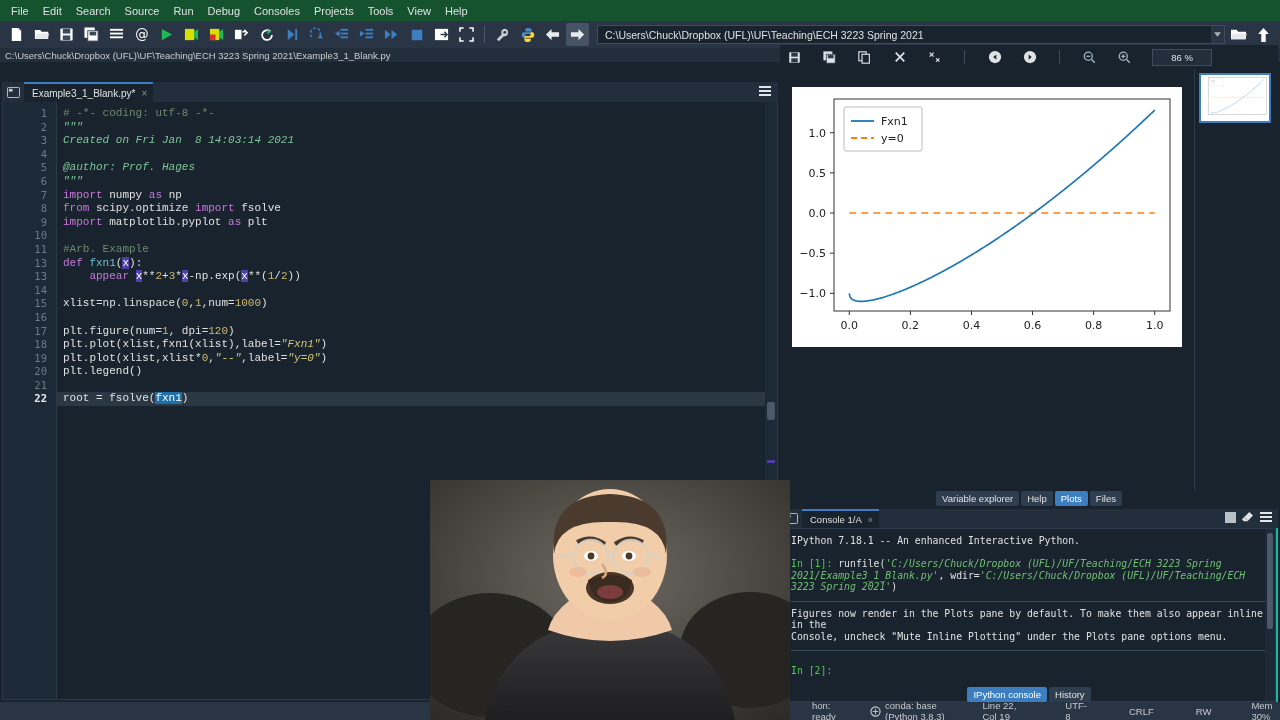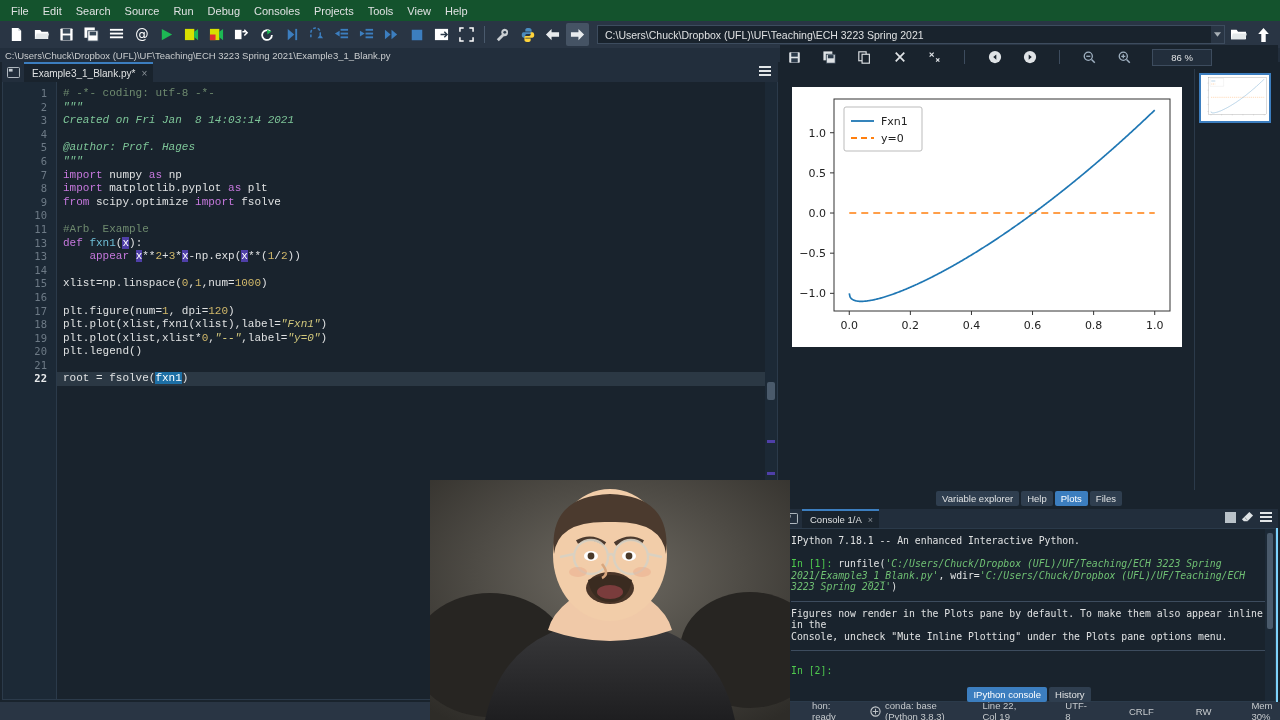--- a/index.html
+++ b/index.html
@@ -57,20 +57,21 @@
   .body { position: absolute; top: 62px; left: 0; width: 1280px; height: 640px; }
 
   
   .editor-pane {
     position: absolute; left: 2px; top: 0; width: 776px; height: 638px;
     background: #19232d; display: flex; flex-direction: column;
   }
   .editor-tabbar {
     height: 20px; background: #222e3c; display: flex; align-items: flex-end;
     position: relative;
+    margin-top: 20px;
   }
   .etab-icon {
     width: 22px; height: 20px; display: flex; align-items: center; justify-content: center;
   }
   .etab {
     background: #19232d; border-top: 2px solid #3c7ebf;
     height: 20px; display: flex; align-items: center; padding: 0 6px 0 8px;
     gap: 6px;
   }
   .etab .label { color: #dfe1e2; font-size: 10px; white-space: nowrap; }
@@ -161,21 +162,21 @@
   }
   .ptab {
     height: 15px; padding: 0 6px; display: flex; align-items: center;
     color: #dfe1e2; font-size: 9.5px; background: #2f3e4f; border-radius: 2px;
   }
   .ptab.active { background: #3c7ebf; color: #ffffff; }
 
   
   .console-pane {
     position: absolute; top: 464px; left: 0; width: 498px; height: 193px;
-    background: #7dd3fc; display: flex; flex-direction: column;
+    background: #14b8a6; display: flex; flex-direction: column;
   }
   .console-tabbar {
     height: 19px; background: #222e3c; display:flex; align-items:center; position:relative;
   }
   .console-tabbar .ctab {
     background:#19232d; border-top:2px solid #3c7ebf; height:19px;
     display:flex; align-items:center; gap:6px; padding: 0 6px 0 8px;
   }
   .console-tabbar .ctab .label { color:#dfe1e2; font-size:9.5px;}
   .console-tabbar .ctab .x { color:#8a9299; font-size:9px;}
@@ -466,22 +467,22 @@
             <div class="ln cur">22</div>
           </div>
         <div class="code" id="codearea">
             <div class="cl"><span class="cmt"># -*- coding: utf-8 -*-</span></div>
             <div class="cl"><span class="doc">"""</span></div>
             <div class="cl"><span class="doc">Created on Fri Jan  8 14:03:14 2021</span></div>
             <div class="cl"><span class="doc"></span></div>
             <div class="cl"><span class="doc">@author: Prof. Hages</span></div>
             <div class="cl"><span class="doc">"""</span></div>
             <div class="cl"><span class="kw">import</span> numpy <span class="kw">as</span> np</div>
+            <div class="cl"><span class="kw">from</span> scipy.optimize <span class="kw">import</span> fsolve</div>
             <div class="cl"><span class="kw">import</span> matplotlib.pyplot <span class="kw">as</span> plt</div>
-            <div class="cl"><span class="kw">from</span> scipy.optimize <span class="kw">import</span> fsolve</div>
             <div class="cl">&nbsp;</div>
             <div class="cl"><span class="cmt">#Arb. Example</span></div>
             <div class="cl"><span class="kw">def</span> <span class="fn">fxn1</span>(<span class="varhl">x</span>):</div>
             <div class="cl">    <span class="kw">appear</span> <span class="varhl">x</span>**<span class="num">2</span>+<span class="num">3</span>*<span class="varhl">x</span>-np.exp(<span class="varhl">x</span>**(<span class="num">1</span>/<span class="num">2</span>))</div>
             <div class="cl">&nbsp;</div>
             <div class="cl">xlist=np.linspace(<span class="num">0</span>,<span class="num">1</span>,num=<span class="num">1000</span>)</div>
             <div class="cl">&nbsp;</div>
             <div class="cl">plt.figure(num=<span class="num">1</span>, dpi=<span class="num">120</span>)</div>
             <div class="cl">plt.plot(xlist,fxn1(xlist),label=<span class="str">"Fxn1"</span>)</div>
             <div class="cl">plt.plot(xlist,xlist*<span class="num">0</span>,<span class="str">"--"</span>,label=<span class="str">"y=0"</span>)</div>

